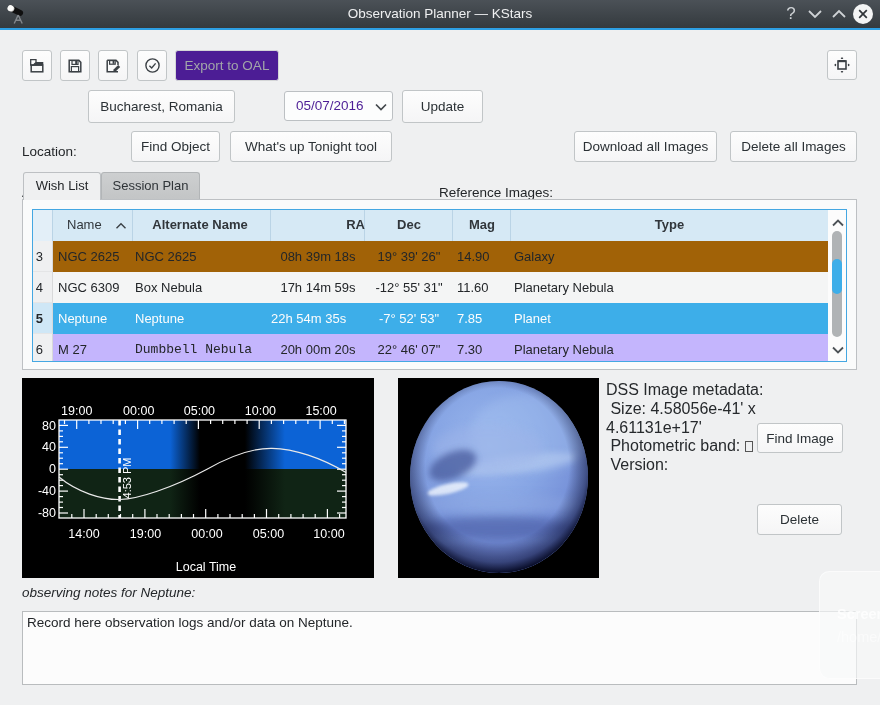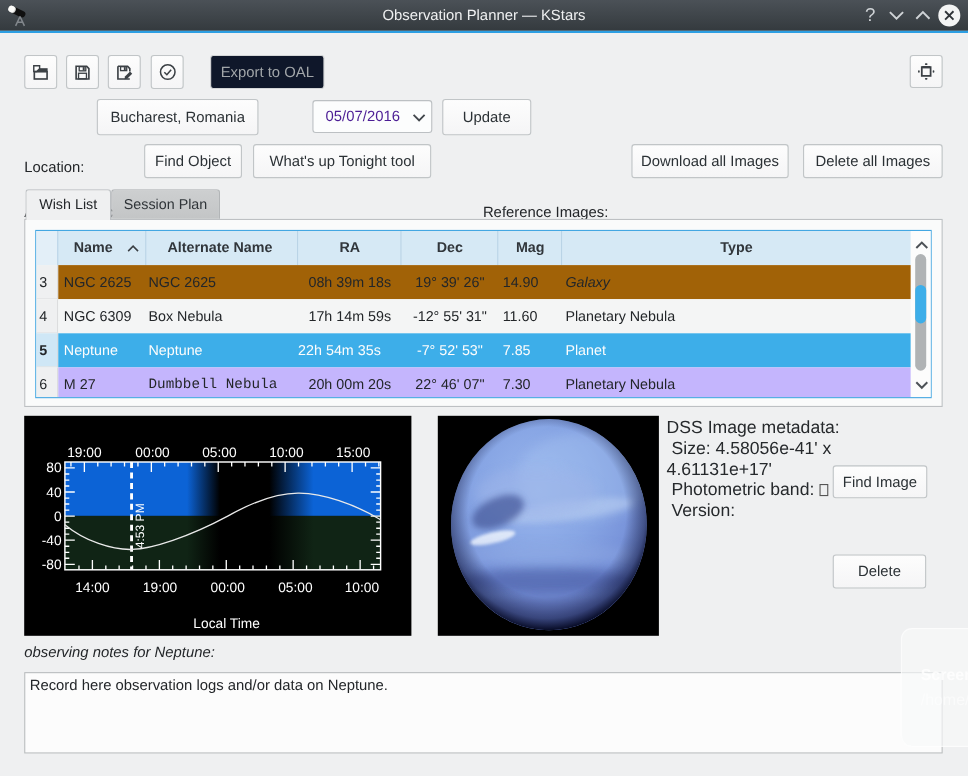--- a/index.html
+++ b/index.html
@@ -1,18 +1,18 @@
 <!DOCTYPE html>
 <html><head><meta charset="utf-8"><style>
 * { margin:0; padding:0; box-sizing:border-box; }
 html,body { width:880px; height:705px; overflow:hidden; }
 body { font-family:"Liberation Sans",sans-serif; background:#eff0f1; position:relative; font-size:13px; color:#232629; }
 .abs { position:absolute; }
 .btn { position:absolute; background:linear-gradient(180deg,#fdfdfd,#f5f5f6); border:1px solid #c1c5c7; border-radius:3px; color:#2b3135; display:flex; align-items:center; justify-content:center; font-size:13.5px; }
-.btn.dis { background:#0f172a; border-color:#d4d6d7; color:#a2a6a9;margin-left:16px; }
+.btn.dis { background:#4c1d95; border-color:#d4d6d7; color:#a2a6a9; }
 .lbl { position:absolute; font-size:13.5px; color:#232629;margin-top:45px; }
 </style></head>
 <body>
 
 <div class="abs" style="left:0;top:0;width:880px;height:28px;background:linear-gradient(180deg,#4b5157,#343a3e);"></div>
 <div class="abs" style="left:0;top:28px;width:880px;height:2px;background:#2d9fe3;"></div>
 <div class="abs" style="left:0;top:0;width:880px;height:28px;text-align:center;line-height:28px;color:#eff0f1;font-size:13.5px;">Observation Planner — KStars</div>
 
 <svg class="abs" style="left:6px;top:2px;" width="24" height="24" viewBox="0 0 24 24">
   <g transform="rotate(26 5 6)">
@@ -101,38 +101,38 @@
 
   <div class="abs" style="left:0;top:0;width:795px;height:31px;background:#d6e9f5;"></div>
   <div class="abs" style="left:0;top:0;width:19px;height:31px;background:#e3eff8;"></div>
 
   <div class="abs" style="left:19px;top:0;width:1px;height:31px;background:#bad4e6;"></div>
   <div class="abs" style="left:99px;top:0;width:1px;height:31px;background:#bad4e6;"></div>
   <div class="abs" style="left:237px;top:0;width:1px;height:31px;background:#bad4e6;"></div>
   <div class="abs" style="left:331px;top:0;width:1px;height:31px;background:#bad4e6;"></div>
   <div class="abs" style="left:419px;top:0;width:1px;height:31px;background:#bad4e6;"></div>
   <div class="abs" style="left:477px;top:0;width:1px;height:31px;background:#bad4e6;"></div>
-  <div class="abs" style="left:34px;top:7px;font-weight:bold;color:#31363b;text-align:right;">Name</div>
+  <div class="abs" style="left:34px;top:7px;font-weight:normal;color:#31363b;text-align:right;">Name</div>
   <svg class="abs" style="left:82px;top:12px;" width="12" height="8">
       <path d="M1.5 6.3 L6 1.8 L10.5 6.3" stroke="#3a3f44" stroke-width="1.4" fill="none"></path>
     </svg>
   <div class="abs" style="left:98px;top:7px;width:138px;text-align:center;font-weight:bold;color:#31363b;">Alternate Name</div>
-  <div class="abs" style="left:238px;top:7px;width:94px;text-align:center;font-weight:bold;color:#31363b;">RA</div>
+  <div class="abs" style="left:238px;top:7px;width:94px;text-align:right;font-weight:bold;color:#31363b;">RA</div>
   <div class="abs" style="left:332px;top:7px;width:88px;text-align:center;font-weight:bold;color:#31363b;">Dec</div>
   <div class="abs" style="left:420px;top:7px;width:58px;text-align:center;font-weight:bold;color:#31363b;">Mag</div>
   <div class="abs" style="left:478px;top:7px;width:317px;text-align:center;font-weight:bold;color:#31363b;">Type</div>
 
   <div class="abs" style="left:0;top:31px;width:20px;height:31px;background:#eff0f1;border-right:1px solid #d8d9da;border-bottom:1px solid #e4e5e6;text-align:right;padding-right:9px;line-height:31px;font-weight:normal;color:#232629;">3</div>
   <div class="abs" style="left:20px;top:31px;width:775px;height:31px;background:#a16207;color:#232629;line-height:31px;">
     <div class="abs" style="left:5px;width:75px;">NGC 2625</div>
     <div class="abs" style="left:82px;width:130px;">NGC 2625</div>
     <div class="abs" style="left:218px;width:94px;text-align:center;">08h 39m 18s</div>
     <div class="abs" style="left:312px;width:88px;text-align:center;">19° 39' 26"</div>
     <div class="abs" style="left:404px;width:50px;">14.90</div>
-    <div class="abs" style="left:461px;width:300px;font-style:italic;">Galaxy</div>
+    <div class="abs" style="left:461px;width:300px;">Galaxy</div>
   </div>
   <div class="abs" style="left:0;top:62px;width:20px;height:31px;background:#eff0f1;border-right:1px solid #d8d9da;border-bottom:1px solid #e4e5e6;text-align:right;padding-right:9px;line-height:31px;font-weight:normal;color:#232629;">4</div>
   <div class="abs" style="left:20px;top:62px;width:775px;height:31px;background:#f4f5f5;color:#232629;line-height:31px;">
     <div class="abs" style="left:5px;width:75px;">NGC 6309</div>
     <div class="abs" style="left:82px;width:130px;">Box Nebula</div>
     <div class="abs" style="left:218px;width:94px;text-align:center;">17h 14m 59s</div>
     <div class="abs" style="left:312px;width:88px;text-align:center;">-12° 55' 31"</div>
     <div class="abs" style="left:404px;width:50px;">11.60</div>
     <div class="abs" style="left:461px;width:300px;">Planetary Nebula</div>
   </div>

